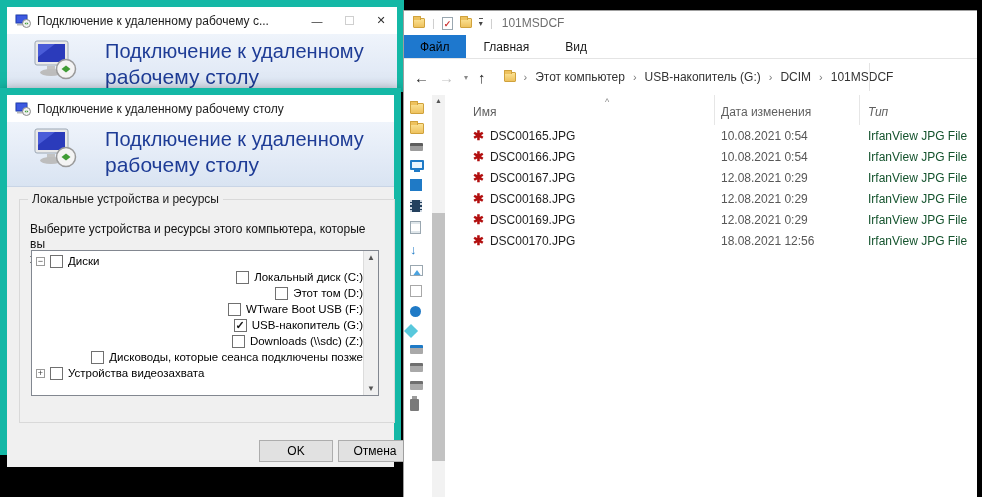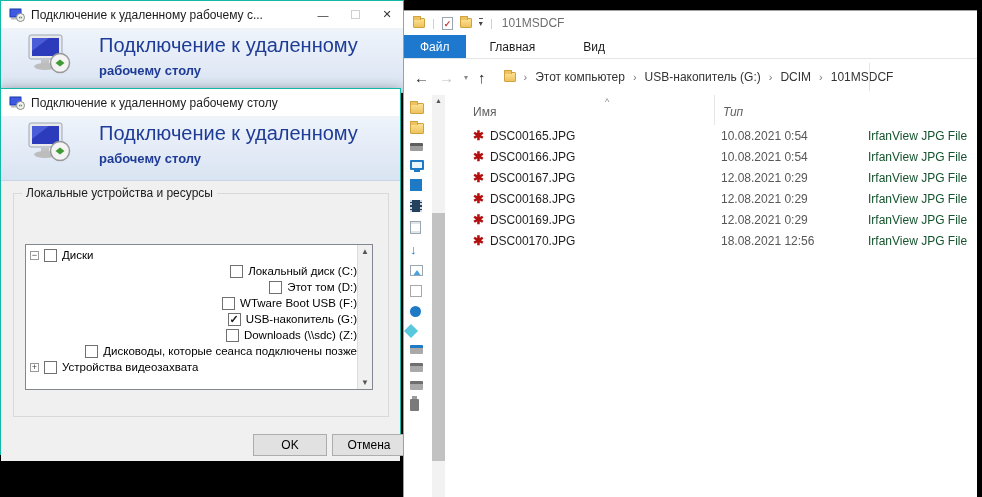--- a/index.html
+++ b/index.html
@@ -1,33 +1,33 @@
 <!DOCTYPE html>
 <html><head>
 <meta charset="utf-8">
 <style>
   * { margin:0; padding:0; box-sizing:border-box; }
   html,body { background:#000; }
   body { font-family:"Liberation Sans",sans-serif; }
   #screen { position:relative; width:982px; height:497px; background:#000; overflow:hidden; }
 
   
-  .rdp-win { position:absolute; background:#a16207; border:1px solid #14b8a6; }
+  .rdp-win { position:absolute; background:#a16207; border:7px solid #14b8a6; }
   #rdp-back  { left:0; top:0; width:404px; height:92px; }
   #rdp-front { left:0; top:88px; width:401px; height:367px; box-shadow:0 5px 14px rgba(0,0,0,.65); }
   .rdp-titlebar { height:27px; background:#fff; display:flex; align-items:center; padding-left:8px; }
   .rdp-title { font-size:12px; color:#1c1c1c; margin-left:6px; white-space:nowrap; overflow:hidden; flex:1; }
   .win-controls { display:flex; height:100%; }
   .win-btn { width:32px; height:100%; display:flex; align-items:center; justify-content:center; font-size:11px; color:#333; }
   .win-btn.max .sq { width:9px; height:9px; border:1px solid #cfcfcf; }
   .rdp-banner { height:65px; background:linear-gradient(180deg,#eff4fb 0%,#e2eaf6 60%,#d9e4f2 100%); border-bottom:1px solid #c9d5e6; position:relative; }
   .banner-icon { position:absolute; left:26px; top:6px; }
   .banner-text { position:absolute; left:98px; top:5px; color:#1e3c96; line-height:25px; white-space:nowrap; }
   .banner-line1 { font-size:20px; font-weight:400; }
-  .banner-line2 { font-size:13px; font-weight:700; }
+  .banner-line2 { font-size:21px; font-weight:400; }
   .rdp-body { position:relative; height:280px; background:#f0f0f0; }
 
   .groupbox { position:absolute; left:12px; top:12px; width:376px; height:224px; border:1px solid #d9d9d9; }
   .groupbox-label { position:absolute; top:-8px; left:8px; background:#f0f0f0; padding:0 4px; font-size:12px; color:#1b1b1b; }
   .gb-desc { padding:22px 12px 0 10px; font-size:12px; color:#111; line-height:15px; }
 
   .tree { position:absolute; left:24px; top:63px; width:348px; height:146px; background:#fff; border:1px solid #828790; display:flex; }
   .tree-rows { flex:1; padding-top:2px; overflow:hidden; }
   .tree-row { display:flex; align-items:center; height:16px; font-size:11.5px; color:#000; padding-left:4px; }
   .tree-row.child { padding-left:27px;justify-content:flex-end; }
@@ -40,22 +40,22 @@
   #btn-cancel { left:331px; width:74px; }
 
   
   #explorer { position:absolute; left:403px; top:10px; width:574px; height:487px; background:#fff; border:1px solid #9f9f9f; border-right:none; border-bottom:none; }
   .ex-titlebar { height:24px; display:flex; align-items:center; padding-left:9px; gap:7px; }
   .qat-sep { color:#c9c9c9; font-size:11px; }
   .ex-title { font-size:12px; color:#6e6e6e; margin-left:2px; }
   .qat-drop { font-size:8px; color:#444; border-top:1px solid #555; line-height:8px; padding-top:1px; }
 
   .ex-tabs { height:24px; display:flex; align-items:stretch; border-bottom:1px solid #e4e4e4; font-size:12px; }
-  .ex-tab { padding:0 24px; display:flex; align-items:center; color:#1a1a1a; }
-  .ex-tab.file { background:#1e78ce; color:#ffffff; padding:0 16px; }
+  .ex-tab { padding:0 18px; display:flex; align-items:center; color:#1a1a1a; }
+  .ex-tab.file { background:#1e78ce; color:#000000; padding:0 16px; }
 
   .ex-address { height:36px; display:flex; align-items:center; position:relative; }
   .nav-arrows { display:flex; align-items:center; gap:10px; padding:0 10px 0 10px; }
   .na { font-size:15px; }
   .na.back { color:#2b2b2b; } .na.fwd { color:#c3c3c3; } .na.drop { font-size:8px; color:#8a8a8a; } .na.up { color:#2b2b2b; }
   .addr-box { display:flex; align-items:center; gap:6px; margin-left:8px; font-size:12px; color:#333; }
   .crumb { white-space:nowrap; }
   .crumb-sep { color:#777; font-size:11px; padding:0 2px; }
   .addr-divider { position:absolute; left:465px; top:4px; bottom:4px; width:1px; background:#e3e3e3; }
 
@@ -168,20 +168,24 @@
         <path d="M37.5 29 l-4.5 -3.4 v6.8 z" fill="#3f9c35"></path>
       </svg>
       <div class="banner-text">
         <div class="banner-line1">Подключение к удаленному</div>
         <div class="banner-line2">рабочему столу</div>
       </div>
     </div>
     <div class="rdp-body">
       <div class="groupbox">
         <span class="groupbox-label">Локальные устройства и ресурсы</span>
+        <div class="gb-desc">
+          <div>Выберите устройства и ресурсы этого компьютера, которые вы</div>
+          <div>хотите использовать во время удаленного сеанса.</div>
+        </div>
       </div>
       <div class="tree">
         <div class="tree-rows">
           <div class="tree-row">
             <span class="expbox">−</span>
             <span class="cb"></span>
             <span>Диски</span>
           </div>
           <div class="tree-row child">
             <span class="cb"></span>
@@ -280,20 +284,21 @@
       <div class="navscroll">
         <span class="arrow" style="top:2px">▲</span>
         <span class="thumb"></span>
       </div>
       <div class="filelist">
         <div class="fl-header">
           <span class="fl-col col-name">
             <span>Имя</span>
             <span class="sort-caret">^</span>
           </span>
+          <span class="fl-col col-date">Дата изменения</span>
           <span class="fl-col col-type">Тип</span>
         </div>
         <div class="fl-row">
           <span class="fr-name">
               <span class="splat">✱</span>
               <span>DSC00165.JPG</span>
             </span>
           <span class="fr-date">10.08.2021 0:54</span>
           <span class="fr-type">IrfanView JPG File</span>
         </div>

